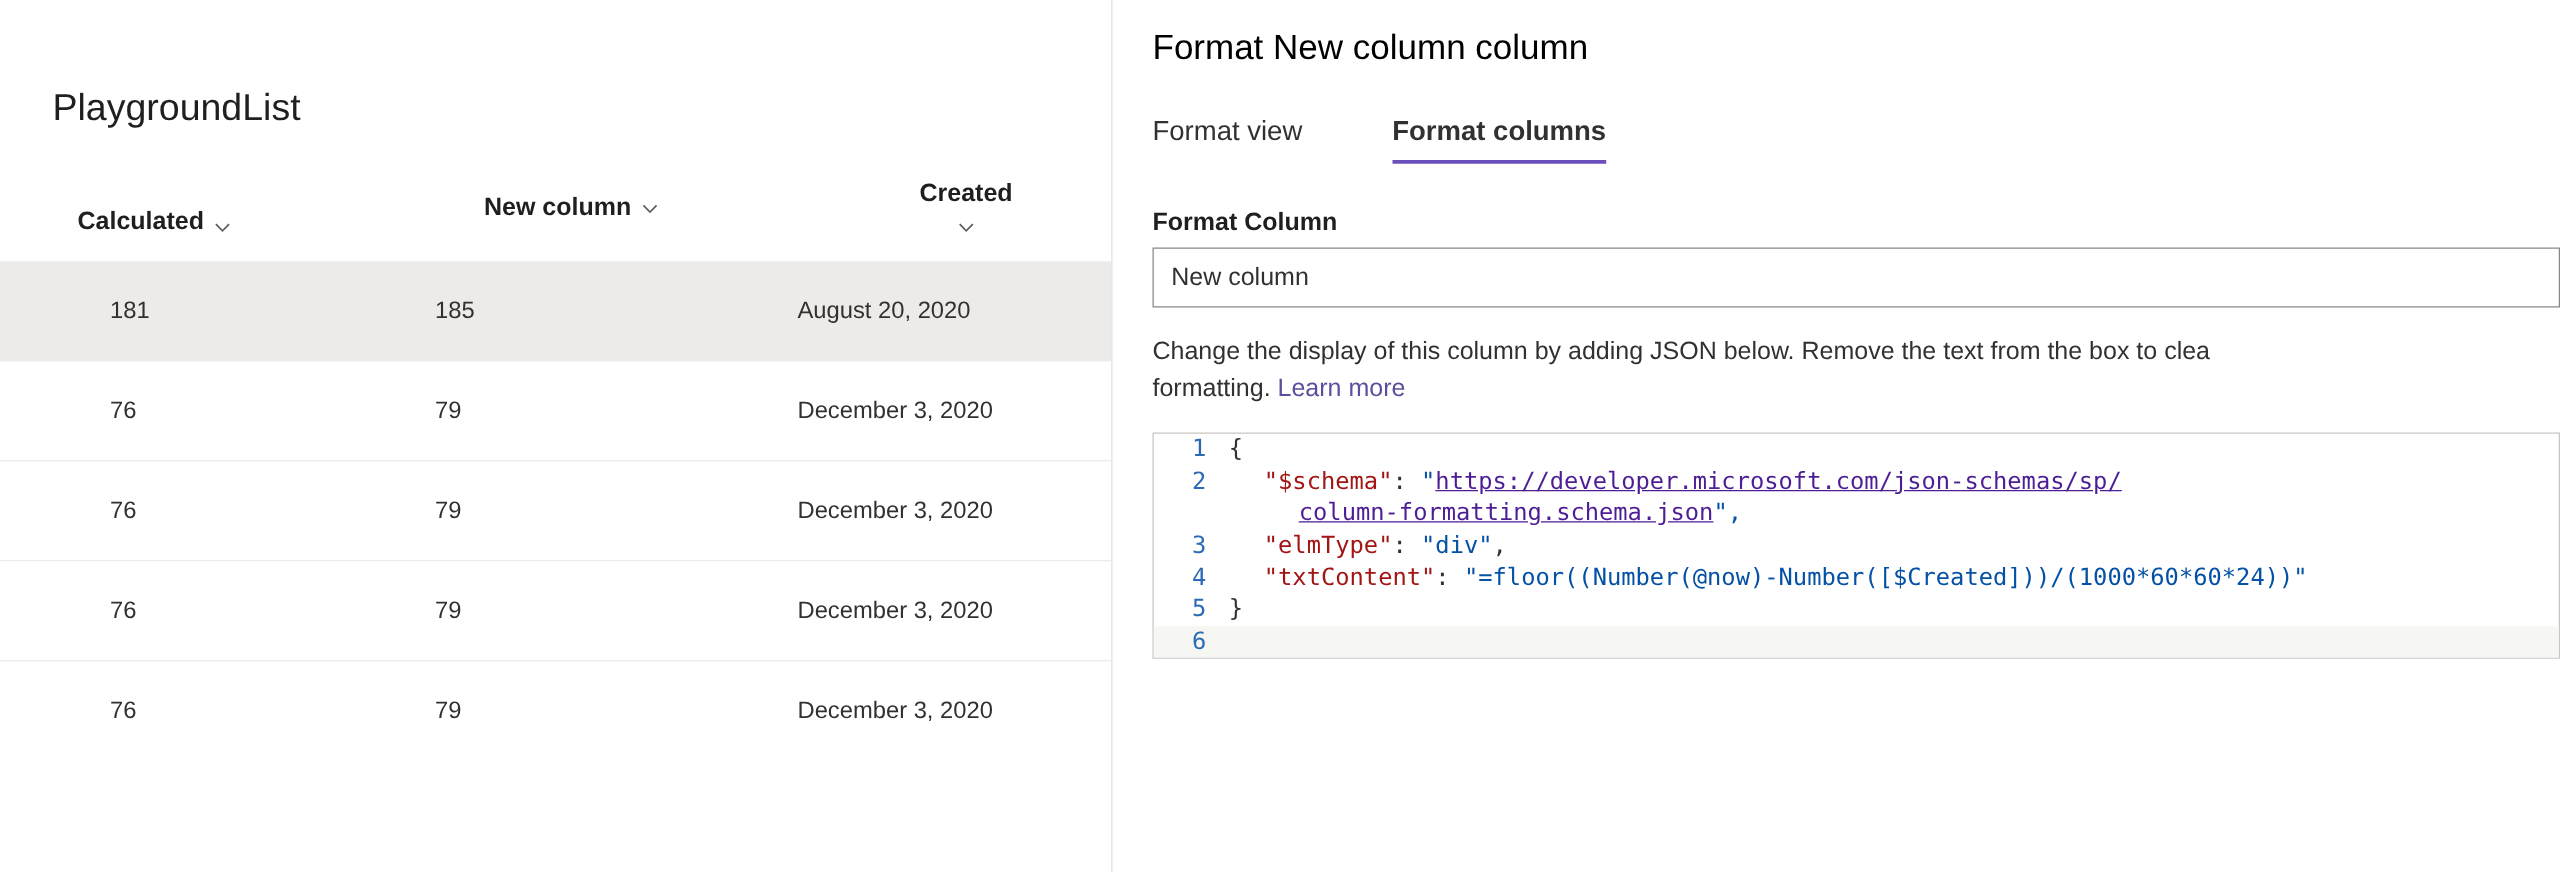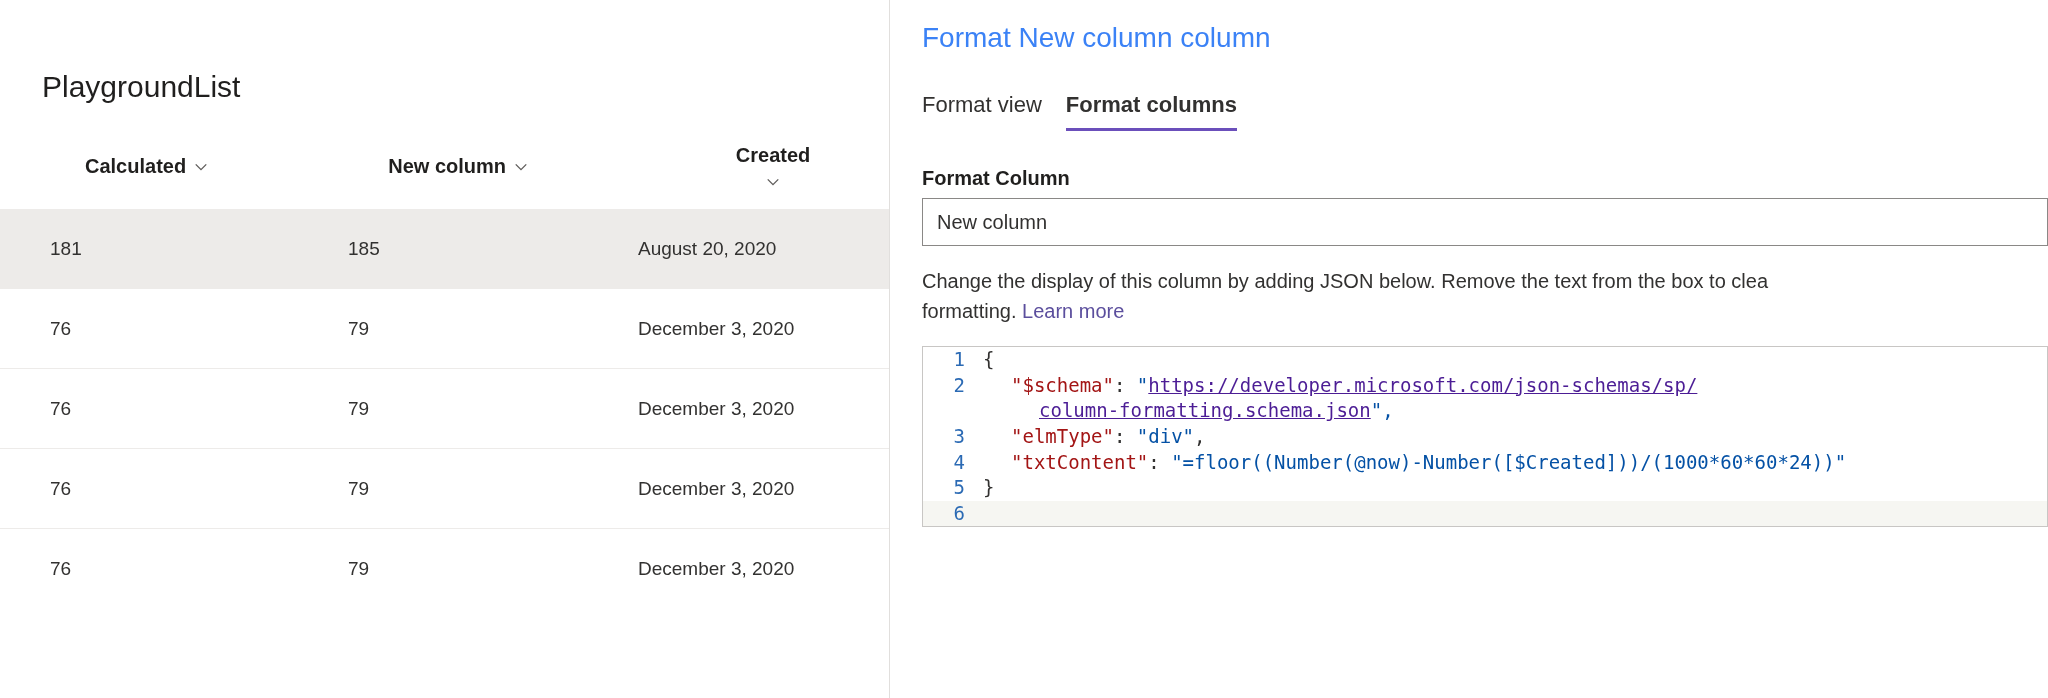--- a/index.html
+++ b/index.html
@@ -43,53 +43,53 @@
       font-size: 20px;
       color: #201f1e;
       cursor: pointer;
     }
     .col-header .chevron {
       display: inline-flex;
     }
     .col-calculated { width: 230px; padding-left: 118px; }
     .col-newcolumn  { width: 280px; padding-left: 0; }
     .col-created    { width: 300px; padding-left: 0; }
-    .col-header.col-calculated { padding-left: 85px; width: 412px; }
+    .col-header.col-calculated { padding-left: 62px; width: 412px; align-items: flex-end; }
     .col-header.col-newcolumn  { width: 290px; }
     .col-header.col-created    { width: 250px; flex-direction: column; }
     .list-row {
       display: flex;
       align-items: center;
       height: 80px;
       border-bottom: 1px solid #edebe9;
       font-size: 19px;
       color: #605e5c;
     }
     .list-row.selected {
       background: #edebe9;
     }
     .cell { }
-    .cell-calculated { width: 348px; padding-left: 50px; color: #323130; }
+    .cell-calculated { width: 348px; padding-left: 88px; color: #323130; }
     .cell-newcolumn  { width: 290px; color: #323130; }
     .cell-created    { flex: 1; color: #323130; }
 
     .right-pane {
       flex: 1;
       padding: 22px 0 0 32px;
       overflow: hidden;
     }
     .panel-title {
       font-size: 28px;
       font-weight: 400;
-      color: #3b82f6;
+      color: #000000;
       padding-bottom: 30px;
     }
     .tabs {
       display: flex;
-      gap: 24px;
+      gap: 72px;
       border-bottom: none;
       margin-bottom: 36px;
     }
     .tab {
       font-size: 22px;
       padding: 8px 0 10px 0;
       color: #323130;
       cursor: pointer;
       border-bottom: 3px solid transparent;
     }

